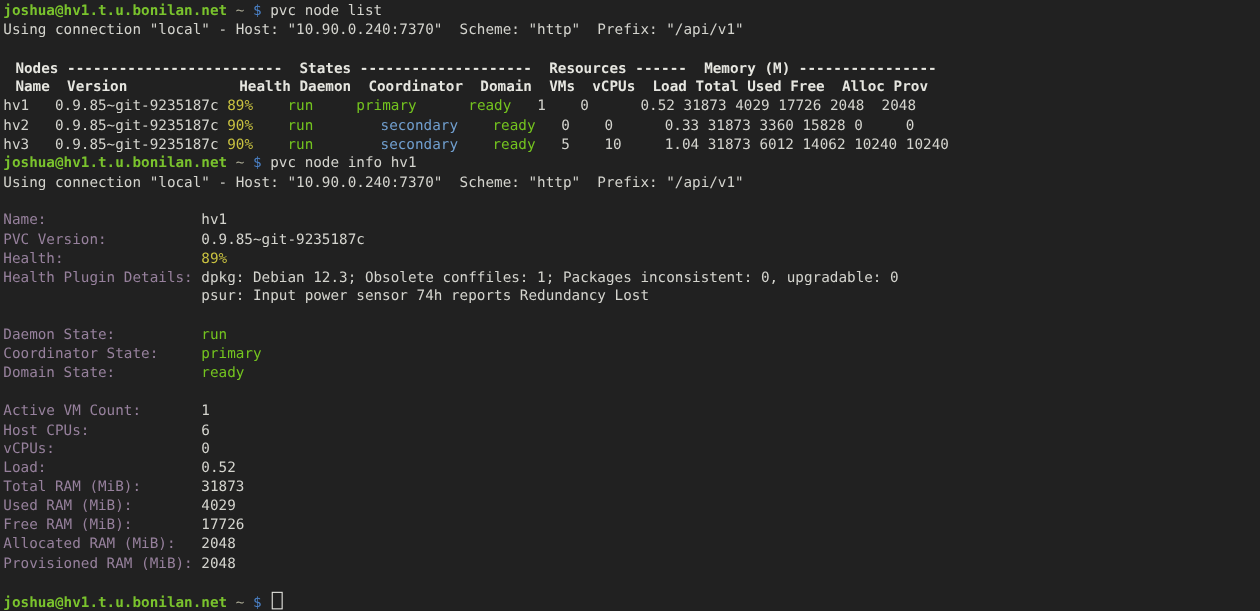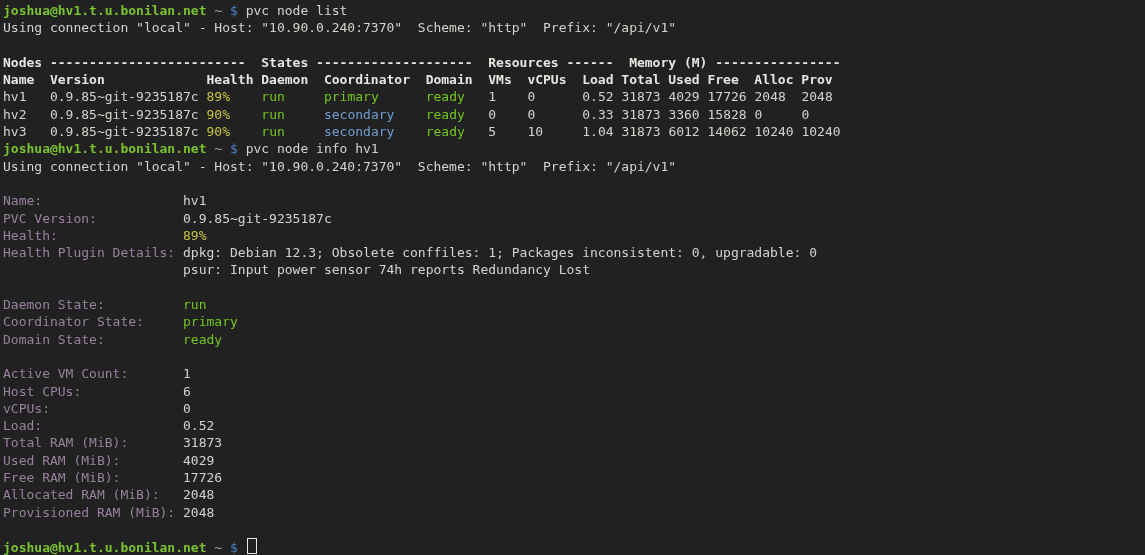--- a/index.html
+++ b/index.html
@@ -10,26 +10,26 @@
   #terminal{
     width:100%;height:100%;box-sizing:border-box;
     padding:2px 0 16px 3px;
     font-family:"DejaVu Sans Mono",monospace;
     font-size:13px;line-height:17.3px;
     white-space:pre;cursor:text;
     color:var(--fg,#d4d4ce);
   }
   .line{height:17.3px;}
   .c-fg{color:var(--fg,#d4d4ce);}
-  .c-hdr{color:var(--hdr,#e6e6e0);font-weight:bold;}
+  .c-hdr{color:var(--hdr,#e6e6e0);font-weight:bold;margin-left:11px;}
   .c-prompt{color:var(--prompt_green,#7ac32d);font-weight:bold;}
   .c-tilde{color:var(--tilde_gray,#a9a893);}
   .c-dollar{color:var(--dollar_blue,#4a80c6);}
   .c-green{color:var(--status_green,#74c41f);text-align:center;}
-  .c-blue{color:var(--status_blue,#719fcf);}
+  .c-blue{color:var(--status_blue,#719fcf);margin-left:22px;}
   .c-yellow{color:var(--status_yellow,#c9c240);}
   .c-mauve{color:var(--label_mauve,#97819d);}
   .cursor{
     display:inline-block;width:8px;height:14px;
     border:1px solid var(--hdr,#e6e6e0);
     vertical-align:-2px;margin-left:1px;
   }
 </style>
 </head>
 <body>

